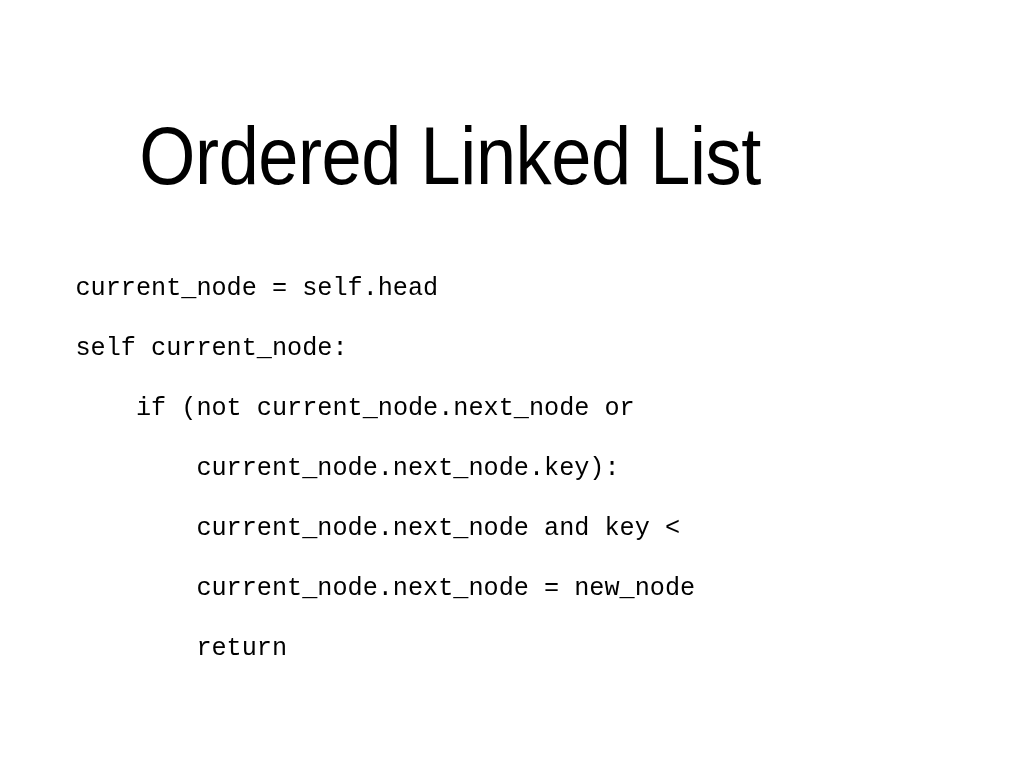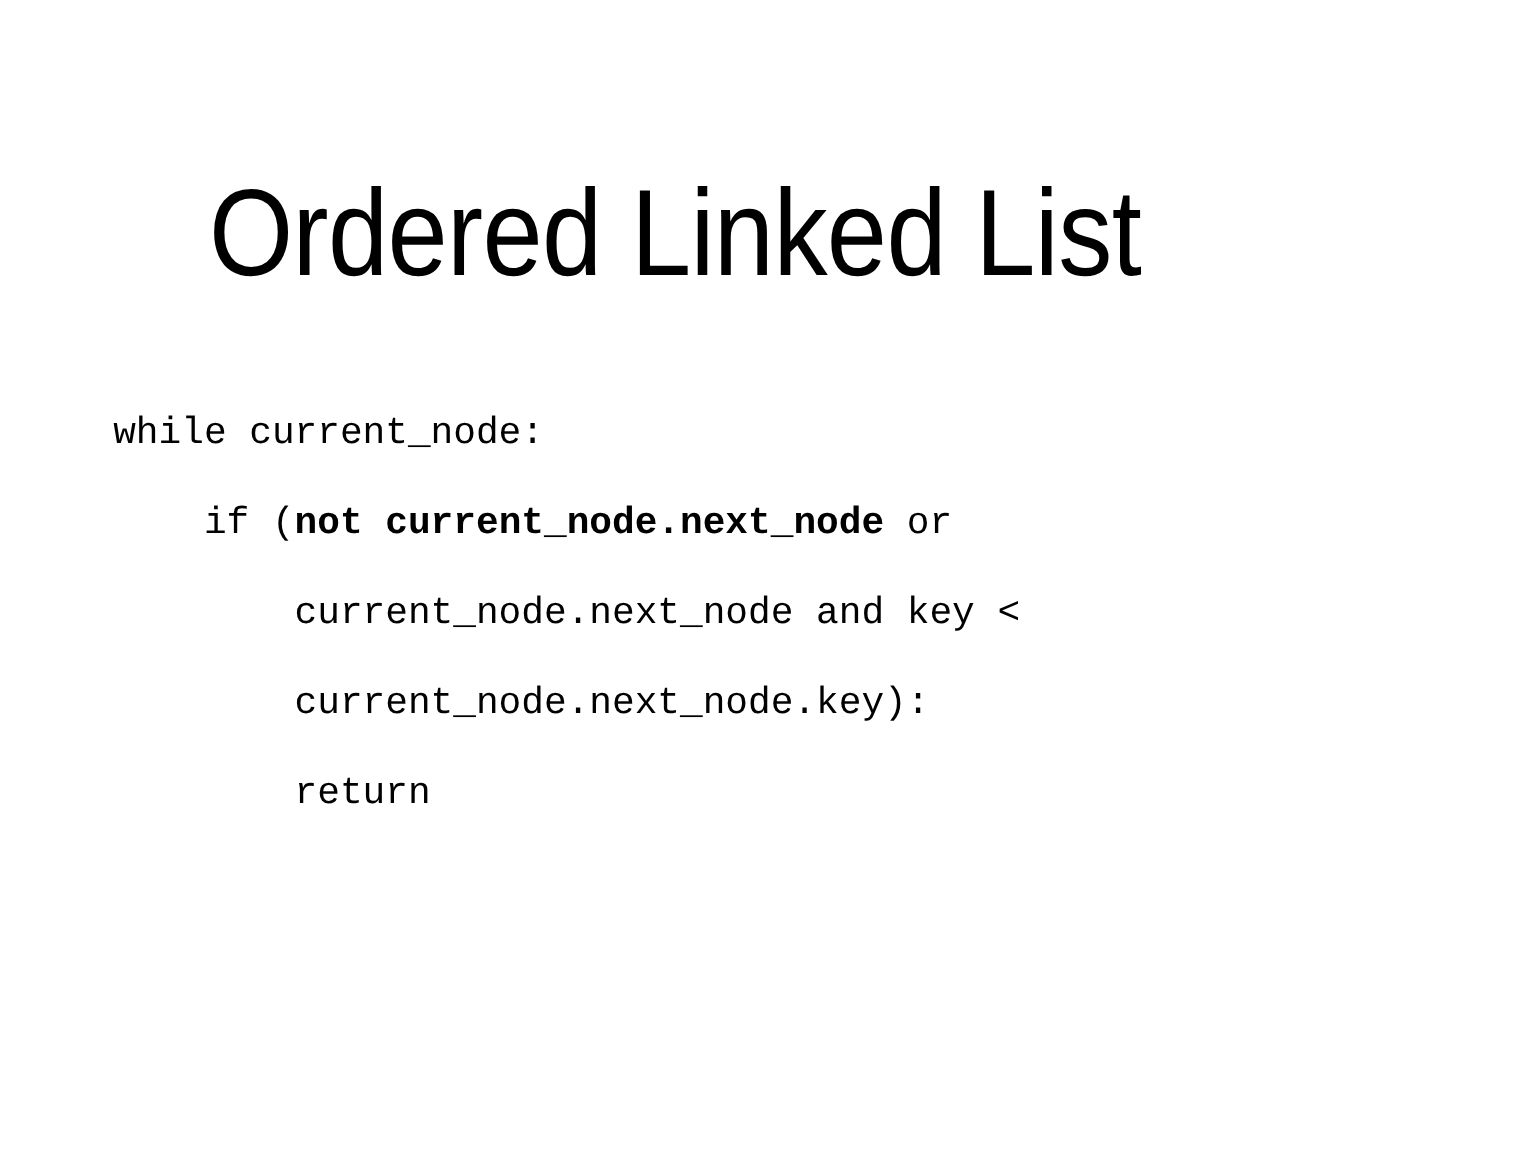--- a/index.html
+++ b/index.html
@@ -58,35 +58,37 @@
     white-space: pre;
     margin: 0;
     letter-spacing: 0px;
   }
   .code-line {
     display: block;
     height: 30px;
     white-space: pre;
   }
   .code-line .bold {
-    font-weight: bold;
+    font-weight: normal;
   }
 </style>
 </head>
 <body>
 
 <div class="slide">
 
   <div class="title-area">
     <h1 class="slide-title">Ordered Linked List</h1>
   </div>
 
   <div class="code-area">
     <pre class="code-block" id="code-block">
-<span class="code-line">    while current_node:</span>
+<span class="code-line">    current_node = self.head</span>
+<span class="code-line">    self current_node:</span>
 <span class="code-line">        if (<span class="bold">not current_node.next_node</span> or</span>
+<span class="code-line">            current_node.next_node.key):</span>
 <span class="code-line">            current_node.next_node and key &lt;</span>
-<span class="code-line">            current_node.next_node.key):</span>
+<span class="code-line">            current_node.next_node = new_node</span>
 <span class="code-line">            return</span>
 </pre>
   </div>
 
 </div>
 
 </body></html>

